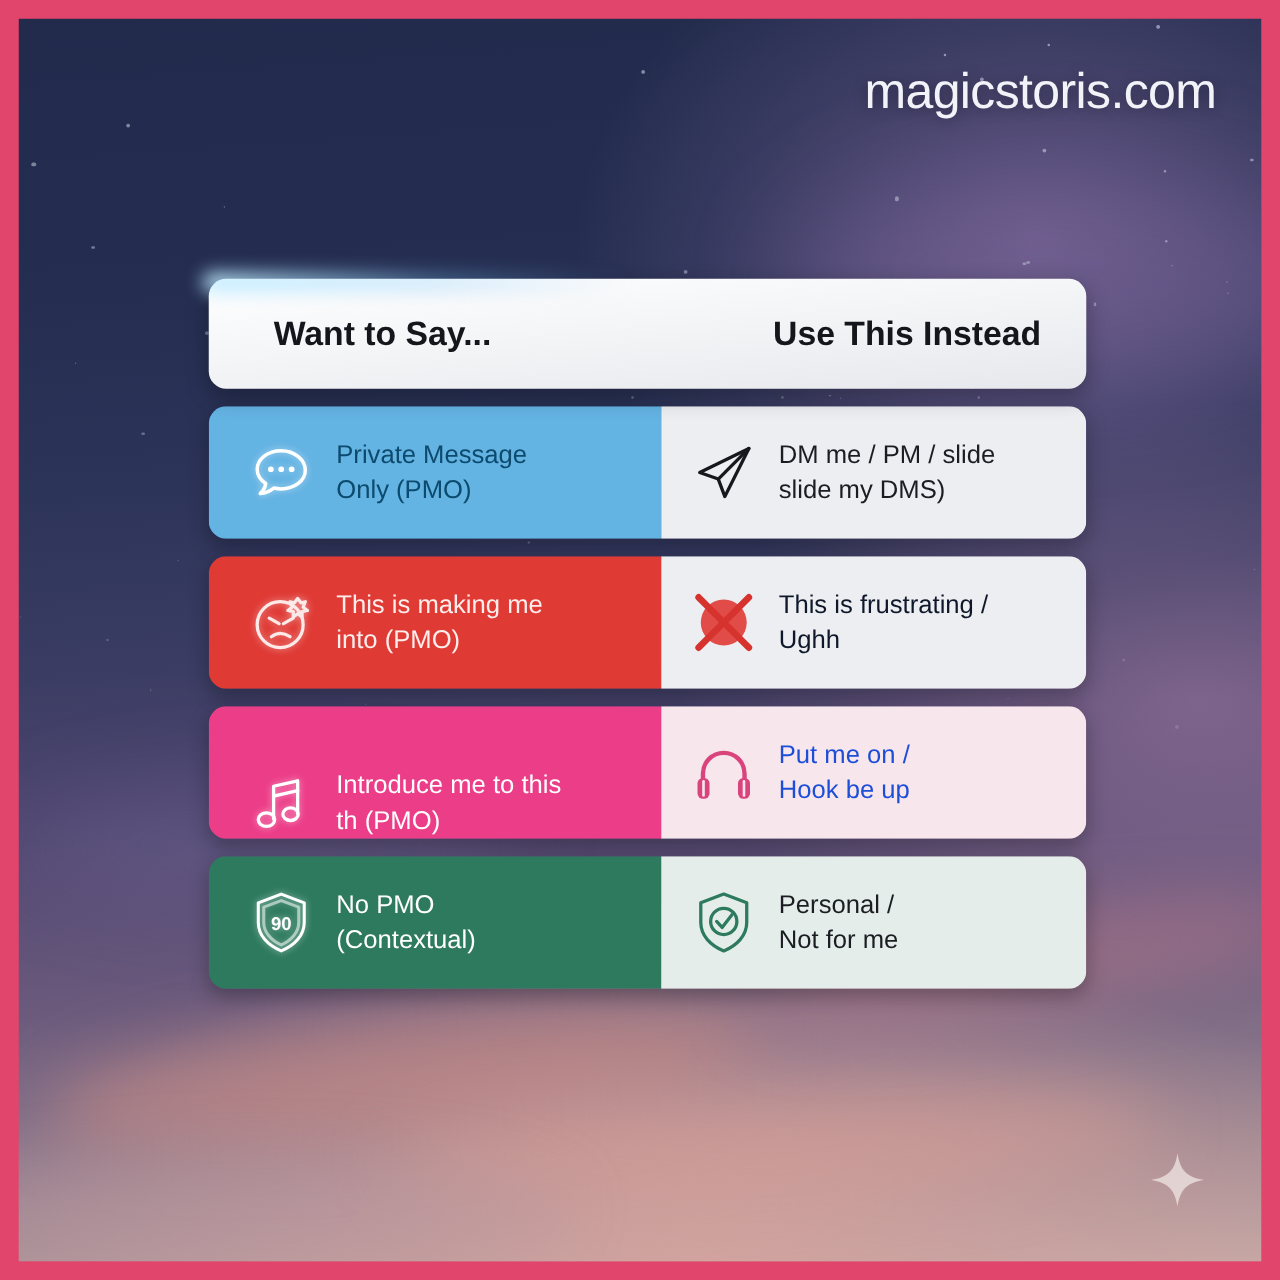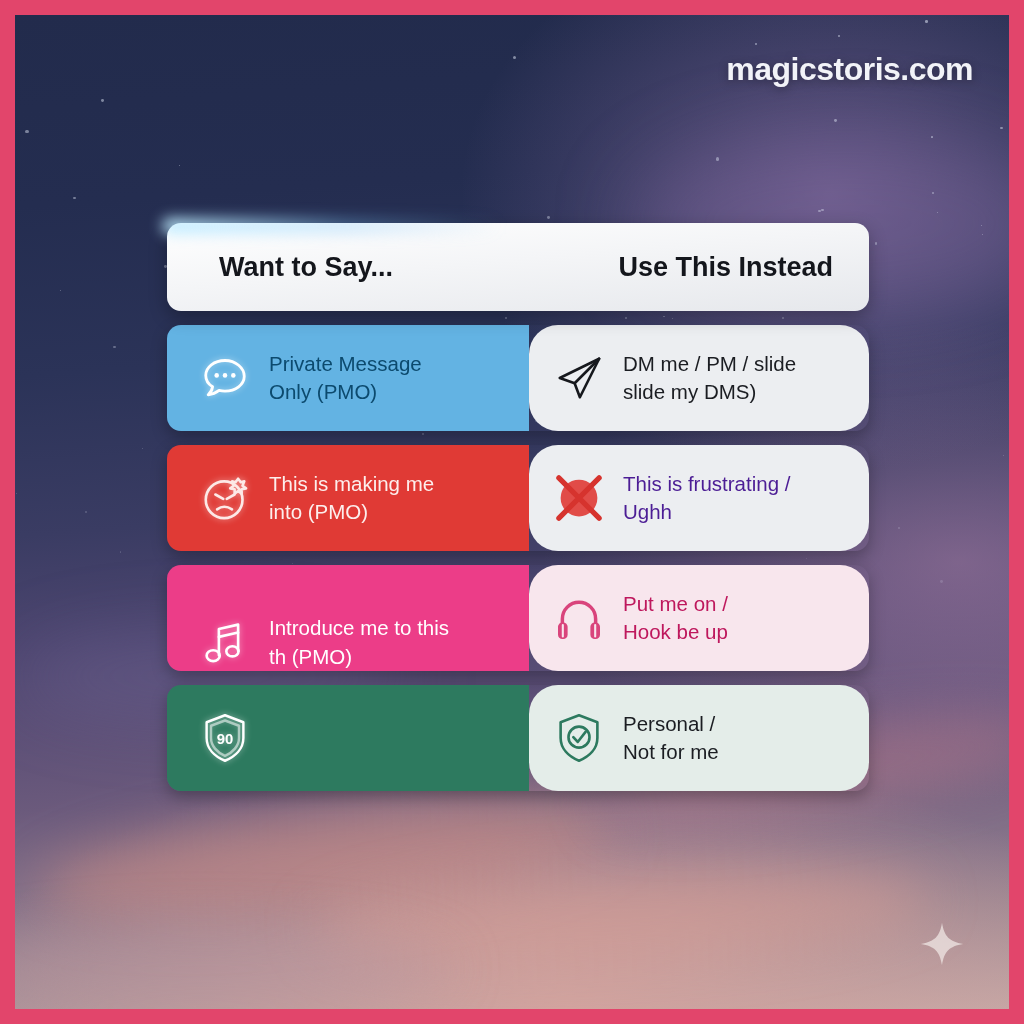--- a/index.html
+++ b/index.html
@@ -47,21 +47,21 @@
   .c4 { left:-6%; top:92%; width:50%; height:8%;  background:rgba(186,150,160,.40); }
   .c5 { left:62%; top:12%; width:44%; height:18%; background:rgba(142,114,170,.30); filter:blur(40px); }
   .c6 { left:0%;  top:62%; width:40%; height:9%;  background:rgba(120,110,160,.30); filter:blur(34px); }
 
   
   .star { position:absolute; background:#dfe6f5; border-radius:50%; opacity:.45; filter:blur(.4px); }
 
   
   #watermark {
     position:absolute; right:36px; top:36px;
-    font-size:32px; font-weight:bold; color:#f2f3f8;
+    font-size:40px; font-weight:normal; color:#f2f3f8;
     letter-spacing:-.5px;
     text-shadow:0 2px 10px rgba(0,0,0,.35);
   }
 
   
   #sparkle {
     position:absolute; right:44px; bottom:42px;
     width:46px; height:46px; opacity:.88;
   }
 
@@ -94,43 +94,43 @@
     display:flex; height:106px;
     border-radius:14px; overflow:hidden;
     margin-bottom:14px;
     box-shadow:0 6px 16px rgba(0,0,0,.28);
   }
   .cell {
     display:flex; align-items:center; gap:16px;
     padding:0 18px;
   }
   .cell.left  { width:362px; padding-left:30px; }
-  .cell.right { flex:1; padding-left:22px;border-radius:29px; }
+  .cell.right { flex:1; padding-left:22px; }
 
   .ico { flex:0 0 auto; width:56px; height:56px; display:flex; align-items:center; justify-content:center; }
   .ico svg { width:100%; height:100%; display:block; }
 
   .txt { font-size:20.5px; line-height:1.38; font-weight:400; }
   .txt .l2 { display:block; }
 
   
   .r1 .cell.left  { background:#63b3e3; }
   .r1 .cell.right { background:#eceef1; }
   .r1 .cell.left .txt { color:#0c4a6e; }
   .r1 .cell.right .txt { color:#1b1d22; }
 
   .r2 .cell.left  { background:#e03a35; }
   .r2 .cell.right { background:#eceef1; }
   .r2 .cell.left .txt { color:#fdeeec; }
-  .r2 .cell.right .txt { color:#4c1d95; }
+  .r2 .cell.right .txt { color:#0f172a; }
 
   .r3 .cell.left  { background:#ec3d88;align-items:flex-end; }
   .r3 .cell.right { background:#f8e6ed; }
   .r3 .cell.left .txt { color:#ffffff; }
-  .r3 .cell.right .txt { color:#be185d; }
+  .r3 .cell.right .txt { color:#1d4ed8; }
 
   .r4 .cell.left  { background:#2d7a5f; }
   .r4 .cell.right { background:#e4ede9; }
   .r4 .cell.left .txt { color:#ffffff; }
   .r4 .cell.right .txt { color:#1b1d22; }
   .r4 { margin-bottom:0; }
 
   .glow { filter:drop-shadow(0 0 3px rgba(255,255,255,.5)); }
 </style>
 </head>
@@ -324,20 +324,24 @@
 
       <div class="row r4">
         <div class="cell left">
           <span class="ico glow">
             <svg viewBox="0 0 64 64" fill="none" stroke="#ffffff" stroke-width="2.8" stroke-linejoin="round">
               <path d="M32 6 L53 14 V32 C53 44 44 53 32 58 C20 53 11 44 11 32 V14 Z"></path>
               <path d="M32 12 L48 18 V32 C48 41 41 48.5 32 52.5 C23 48.5 16 41 16 32 V18 Z" opacity=".55"></path>
               <text x="32" y="39" font-family="Liberation Sans, sans-serif" font-size="17" font-weight="bold" fill="#ffffff" stroke="none" text-anchor="middle">90</text>
             </svg>
           </span>
+          <span class="txt">
+            <span>No PMO</span>
+            <span class="l2">(Contextual)</span>
+          </span>
         </div>
         <div class="cell right">
           <span class="ico">
             <svg viewBox="0 0 64 64" fill="none" stroke="#2d7a5f" stroke-width="3" stroke-linejoin="round" stroke-linecap="round">
               <path d="M32 6 L53 14 V32 C53 44 44 53 32 58 C20 53 11 44 11 32 V14 Z"></path>
               <circle cx="32" cy="31" r="12"></circle>
               <path d="M25.5 31 L30.5 36.5 L39.5 25"></path>
             </svg>
           </span>
           <span class="txt">

